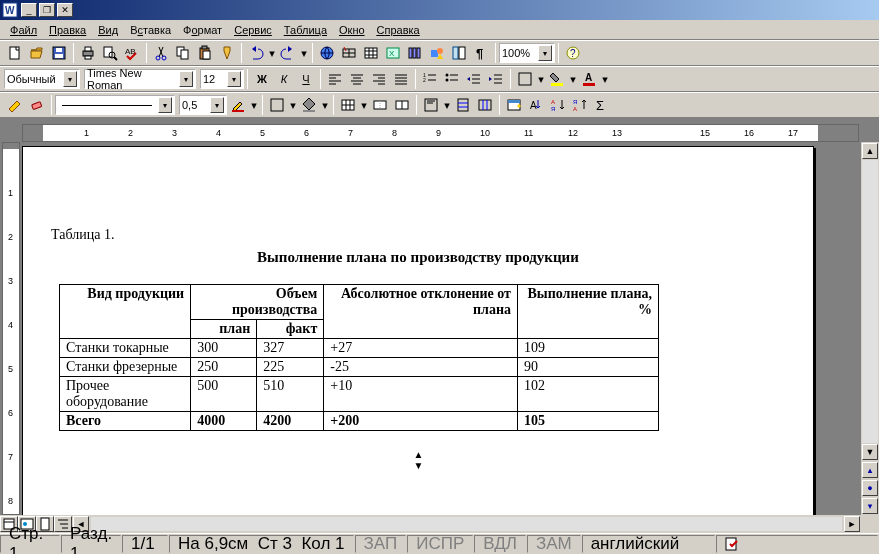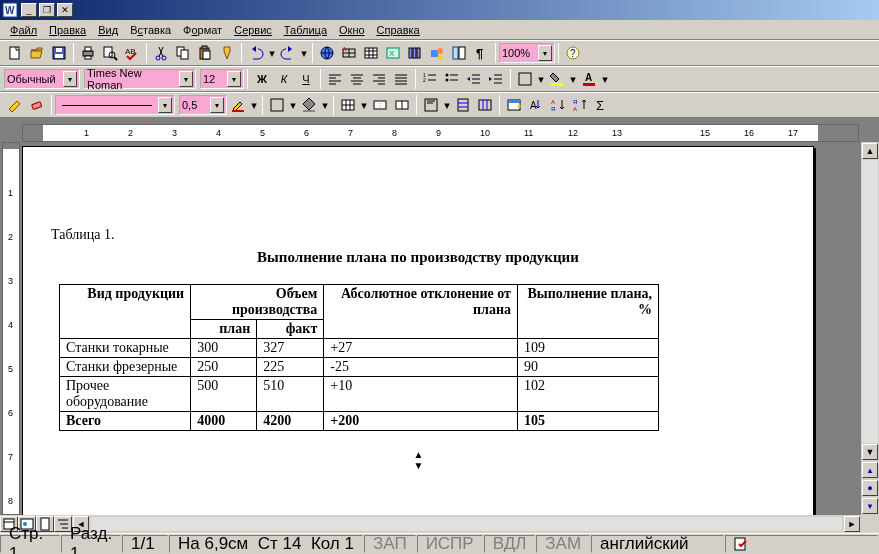--- a/index.html
+++ b/index.html
@@ -8,21 +8,21 @@
 .titlebar .icon { width: 16px; height: 16px; margin-right: 3px; display:inline-flex; align-items:center; justify-content:center;}
 .titlebar .title { font-weight: bold; font-size: 11px; flex: 1; }
 .winbtns { display: flex; gap: 2px; }
 .winbtn { width: 16px; height: 14px; background: #d4d0c8; border: 1px solid; border-color: #fff #404040 #404040 #fff; font-family: "Marlett", sans-serif; font-size: 9px; display: flex; align-items: center; justify-content: center; color: black; cursor: pointer; }
 .menubar { background: #d4d0c8; height: 20px; display: flex; align-items: center; padding: 0 4px; border-bottom: 1px solid #808080; }
 .menuitem { padding: 2px 6px; cursor: pointer; }
 .menuitem u { text-decoration: underline; }
 .toolbar { background: #d4d0c8; height: 26px; display: flex; align-items: center; padding: 2px 4px; border-top: 1px solid #fff; border-bottom: 1px solid #808080; flex-wrap: nowrap; }
 .tbtn { width: 22px; height: 22px; display: inline-flex; align-items: center; justify-content: center; cursor: pointer; border: 1px solid transparent; }
 .sep { width: 1px; height: 20px; background: #808080; margin: 0 3px; border-right: 1px solid #fff; }
-.combo { height: 20px; border: 1px inset #fff; background: #f9a8d4; font-size: 11px; display: flex; align-items: center; padding: 0 2px; }
+.combo { height: 20px; border: 1px inset #fff; background: #ffffff; font-size: 11px; display: flex; align-items: center; padding: 0 2px; }
 .combo .arrow { width: 14px; height: 16px; background: #d4d0c8; border: 1px solid; border-color: #fff #404040 #404040 #fff; display: flex; align-items: center; justify-content: center; font-size: 8px; margin-left: 2px; }
 .ruler-area { background: #808080; padding: 6px 0 0 22px; }
 .ruler { background: #fff; height: 18px; border: 1px solid #666; position: relative; margin-right: 20px; overflow:hidden;}
 .ruler-dark { position:absolute; top:0; bottom:0; background:#808080;}
 .ruler-num { position:absolute; font-size:9px; top:3px; color:#000;}
 .workspace { background: #808080; display: flex; height: 373px; }
 .vruler { width: 22px; background: #808080; padding-top:0; }
 .vruler-inner { background:#fff; width:18px; margin:0 2px; height:100%; border:1px solid #666; position:relative; overflow:hidden;}
 .vruler-dark{position:absolute;left:0;right:0;background:#808080;}
 .vruler-num{position:absolute;left:5px;font-size:9px;}
@@ -587,21 +587,21 @@
   <div class="sbar-track" style="flex:1;height:14px"></div>
   <div class="sbtn">►</div>
   <div style="width:18px"></div>
 </div>
 
 <div class="statusbar">
   <div class="statuscell" style="width:60px">Стр. 1</div>
   <div class="statuscell" style="width:60px">Разд. 1</div>
   <div class="statuscell" style="width:46px">1/1</div>
   <div class="statuscell">
-    <span>На 6,9см</span>&nbsp;&nbsp;<span>Ст 14</span>&nbsp;&nbsp;<span>Кол 1</span>
+    <span>На 6,9см</span>&nbsp;&nbsp;<span>Ст 3</span>&nbsp;&nbsp;<span>Кол 1</span>
   </div>
   <div class="statuscell dim">ЗАП</div>
   <div class="statuscell dim">ИСПР</div>
   <div class="statuscell dim">ВДЛ</div>
   <div class="statuscell dim">ЗАМ</div>
   <div class="statuscell" style="width:133px">английский</div>
   <div class="statuscell" style="flex:1">
       <svg width="16" height="14" viewBox="0 0 16 14">
         <rect x="1" y="1" width="10" height="12" fill="#fff" stroke="#000"></rect>
         <path d="M5 7l2 2 5-5" fill="none" stroke="#c00" stroke-width="2"></path>

